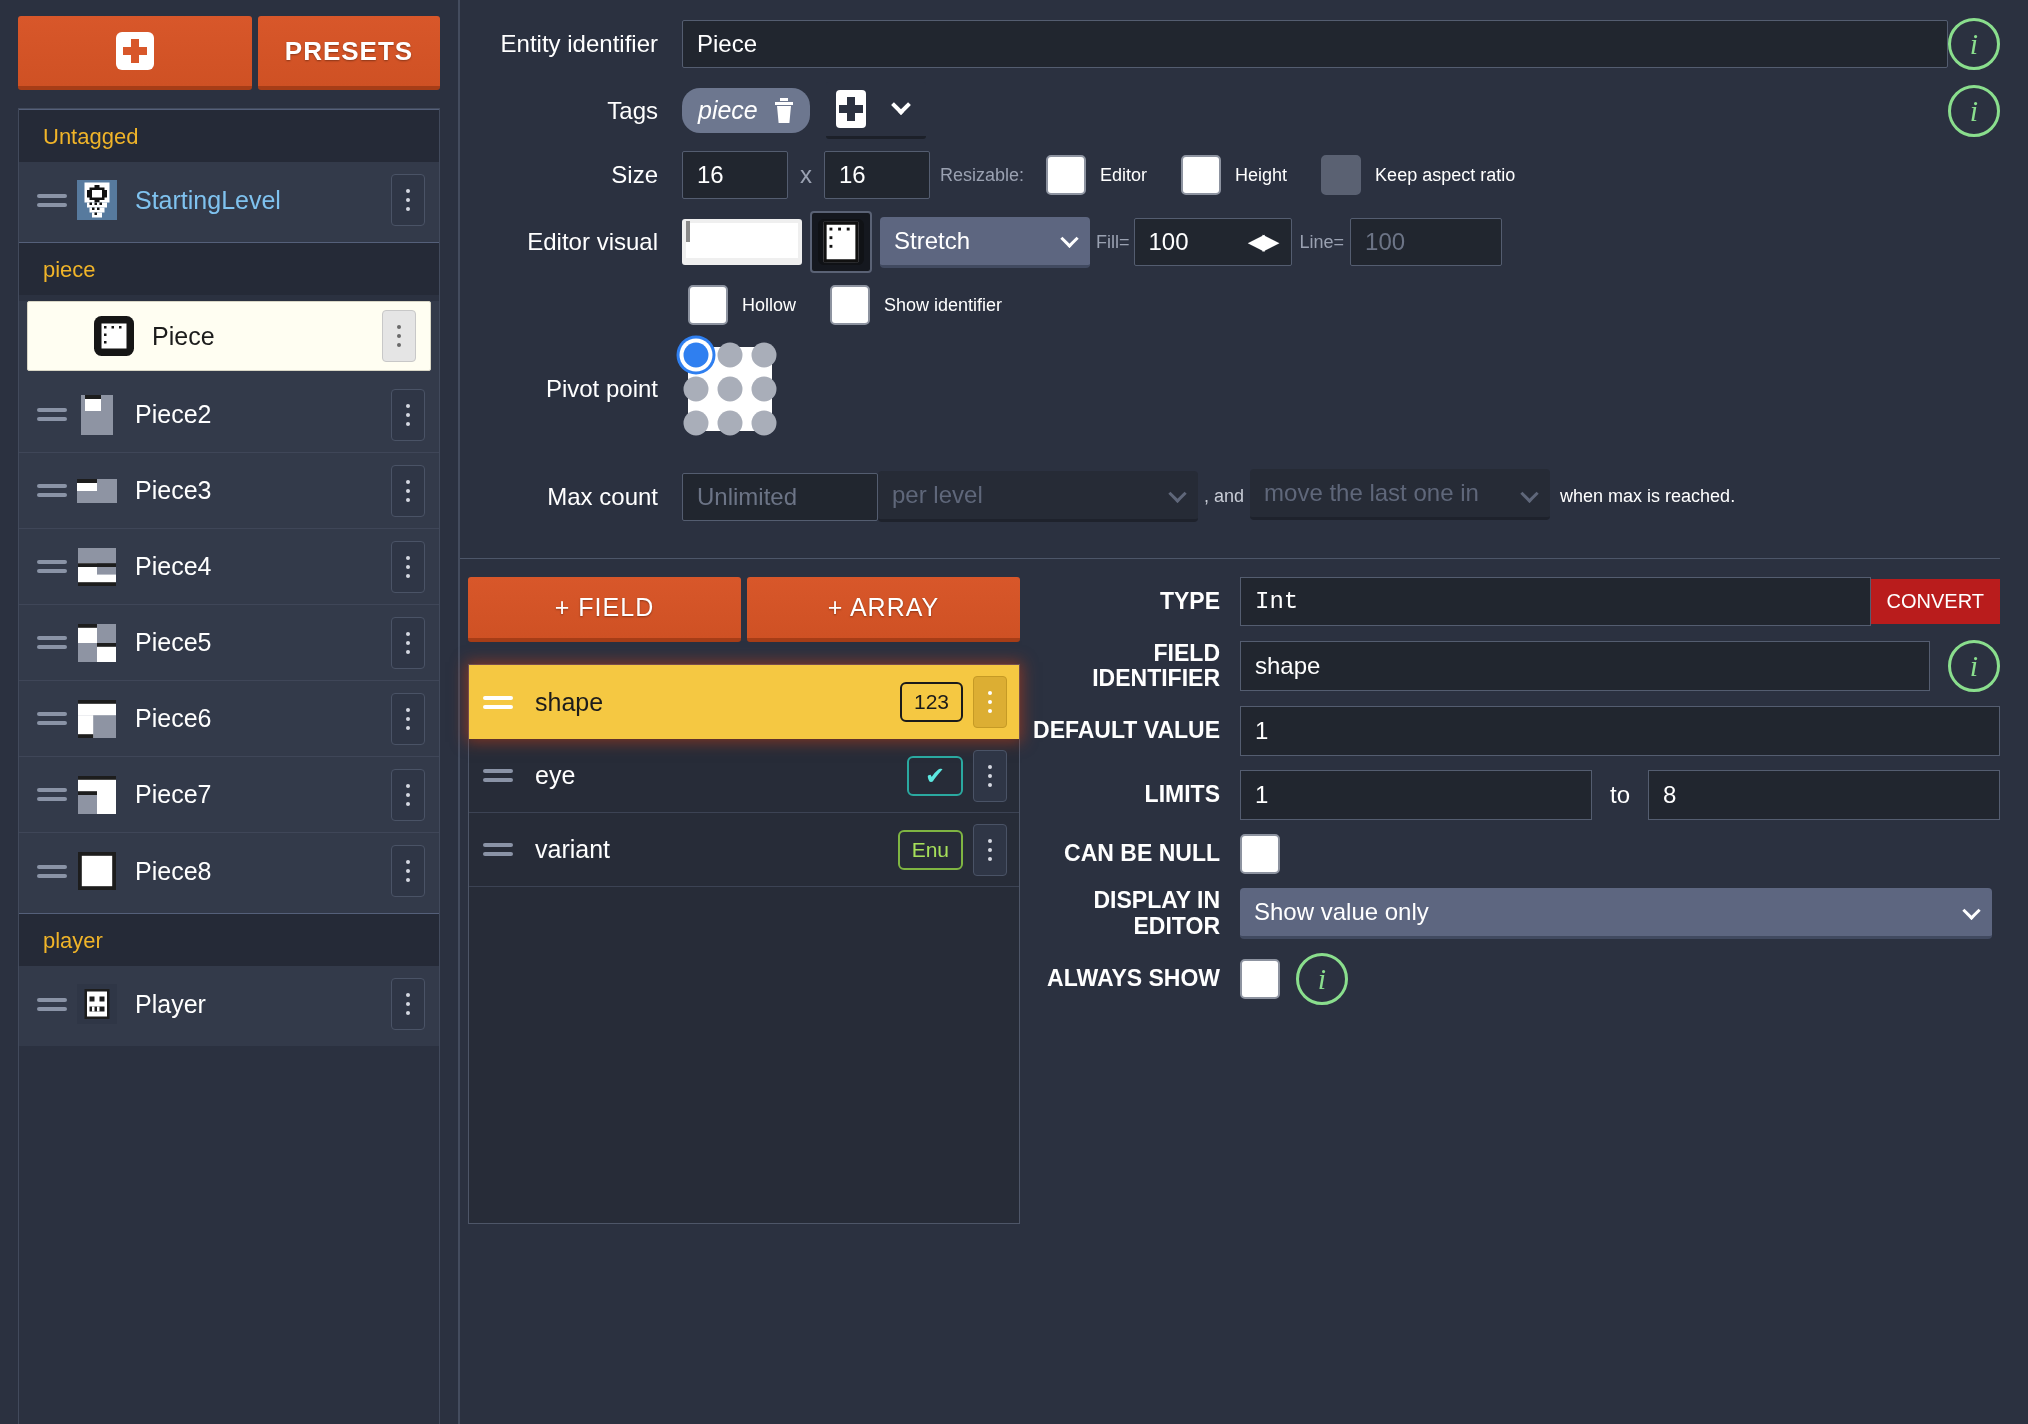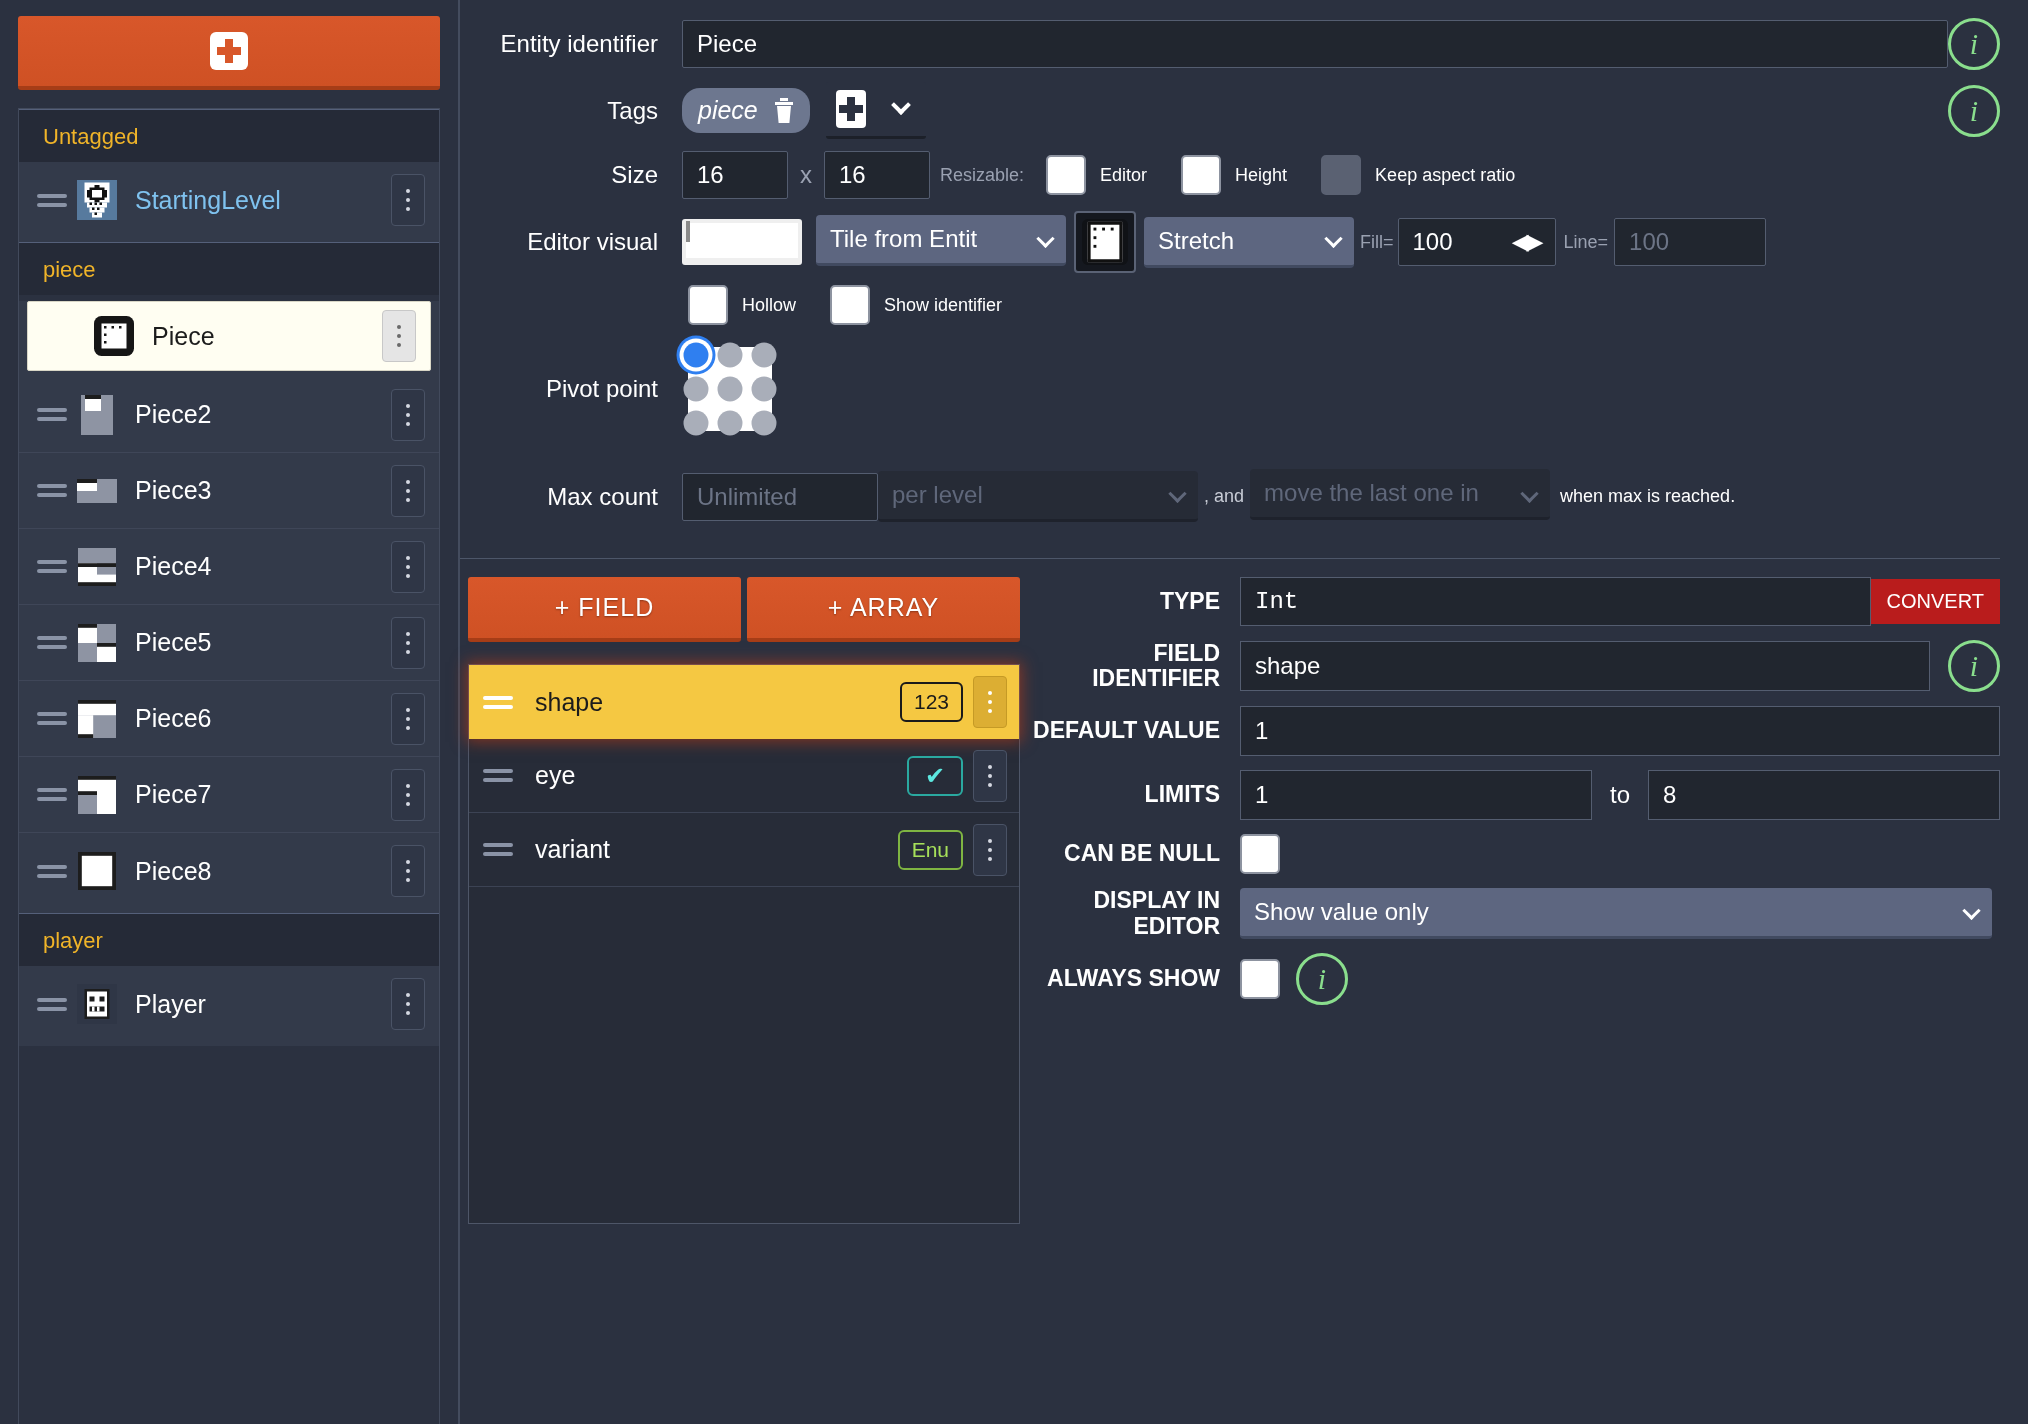--- a/index.html
+++ b/index.html
@@ -355,20 +355,21 @@
 </style>
 </head>
 <body>
 
 <div id="left-panel">
 
   <div class="top-buttons">
     <button class="btn-orange" id="btn-add-entity">
       <span class="plus-glyph"></span>
     </button>
+    <button class="btn-orange" id="btn-presets">PRESETS</button>
   </div>
 
   <div id="entity-list">
 
     <div class="group-header">Untagged</div>
     <div class="group-body">
       <div class="ent-row">
         <span class="drag-handle">
             <span></span>
             <span></span>
@@ -650,23 +651,20 @@
     <span class="chk-label">Editor</span>
     <span class="chk"></span>
     <span class="chk-label">Height</span>
     <span class="chk disabled"></span>
     <span class="chk-label">Keep aspect ratio</span>
   </div>
 
   <div class="form-row">
     <div class="lbl">Editor visual</div>
     <span class="swatch"><span class="swatch-inner"></span></span>
-    <span class="sel-wrap" style="margin-left:14px">
-      <span class="sel" style="display:inline-block;width:250px;overflow:hidden;white-space:nowrap;">Tile from Entit</span>
-    </span>
     <span class="tile-preview">
       <svg class="pix" width="46" height="46" viewBox="0 0 16 16">
         <rect width="16" height="16" rx="2" fill="#101216"></rect>
         <rect x="2" y="1" width="12" height="14" fill="#fff"></rect>
         <rect x="2" y="1" width="12" height="1" fill="#111"></rect>
         <rect x="2" y="14" width="12" height="1" fill="#111"></rect>
         <rect x="2" y="1" width="1" height="14" fill="#111"></rect>
         <rect x="13" y="1" width="1" height="14" fill="#111"></rect>
         <rect x="4" y="3" width="1" height="1" fill="#111"></rect>
         <rect x="7" y="3" width="1" height="1" fill="#111"></rect>

